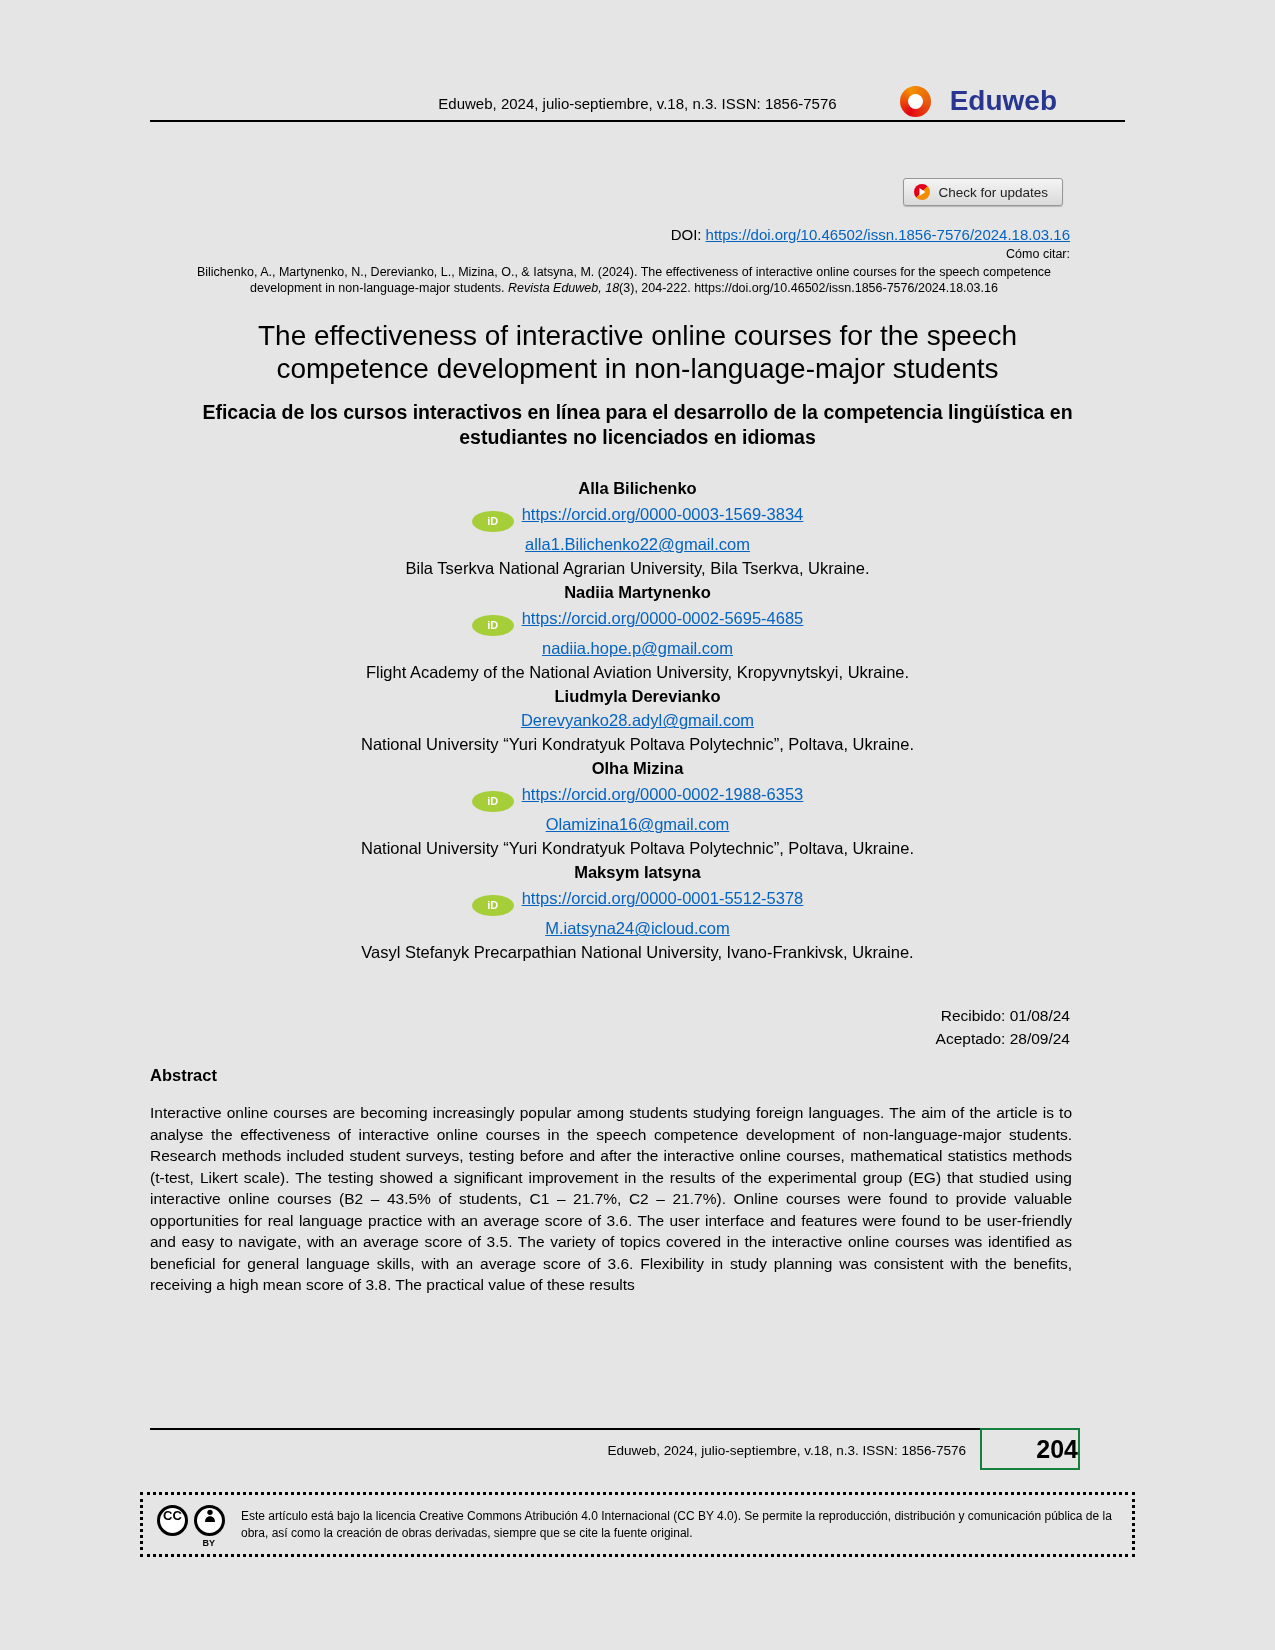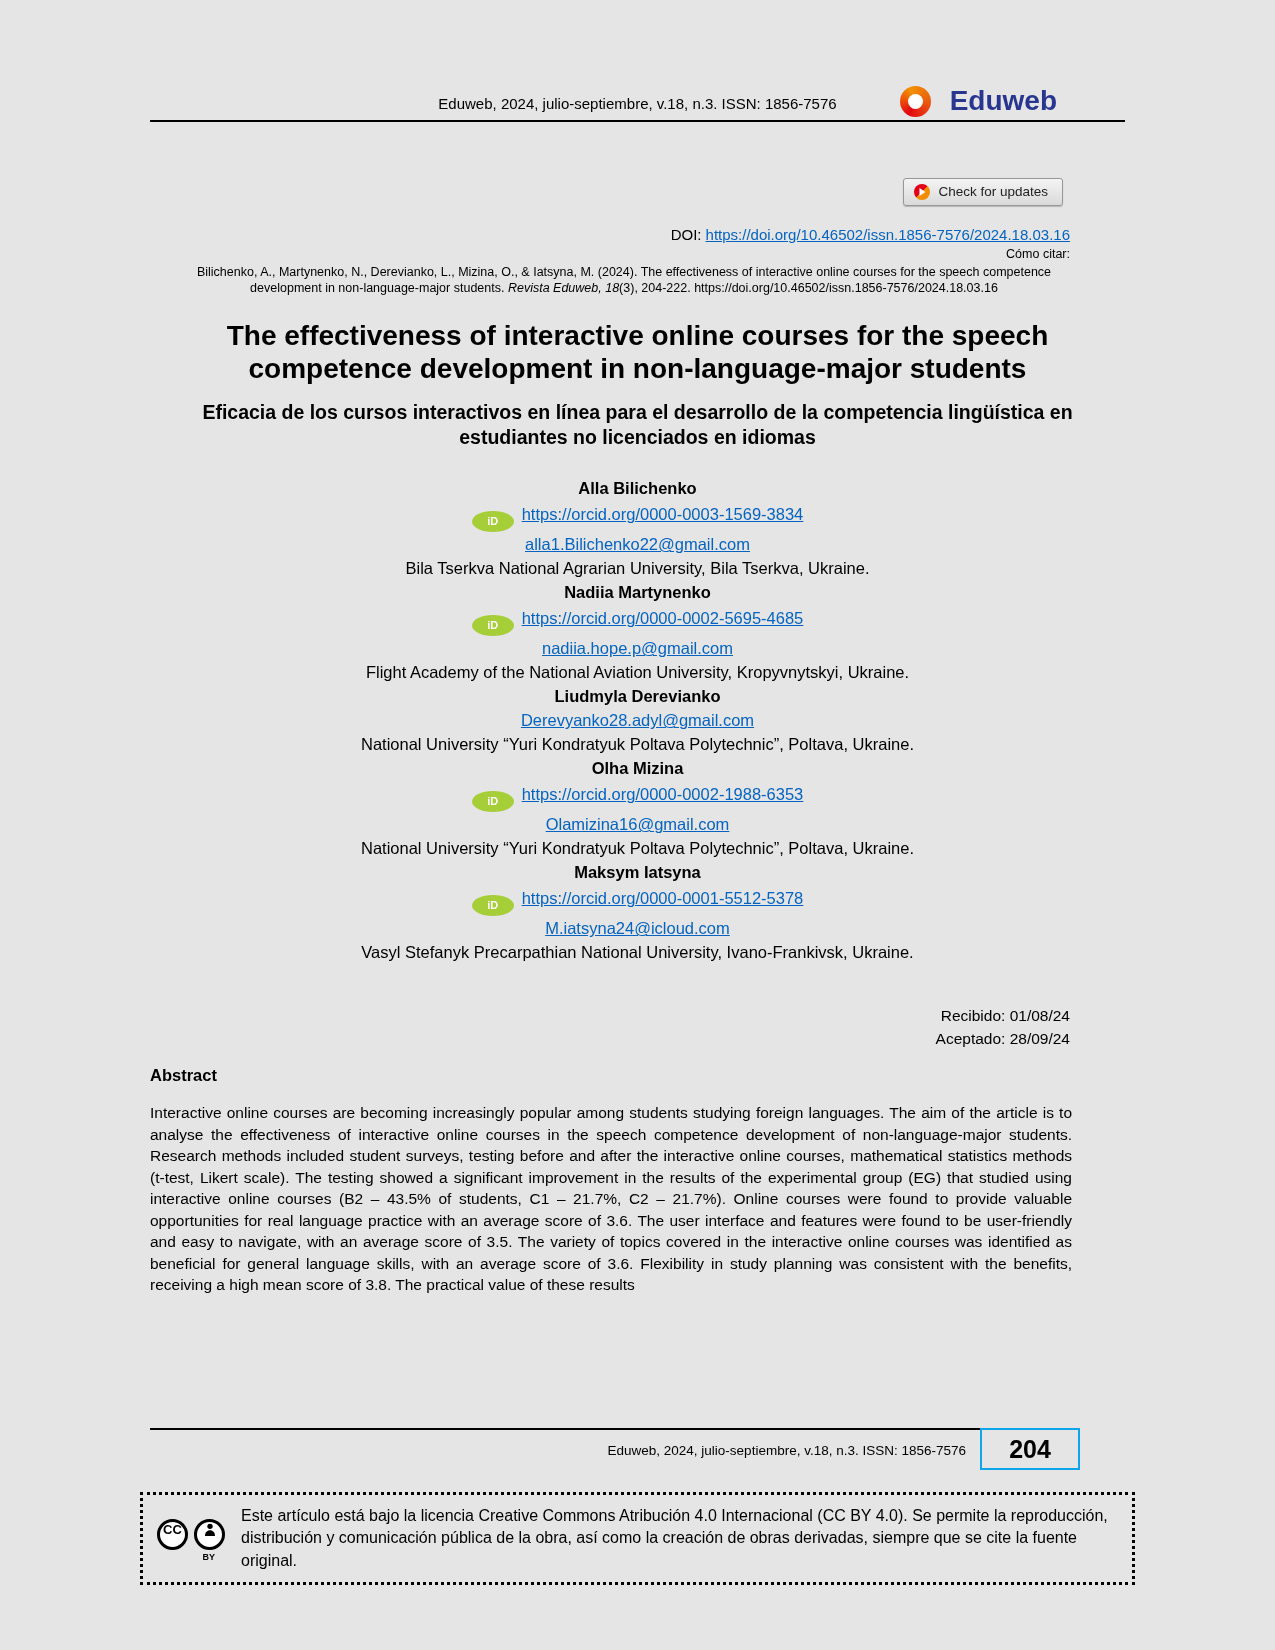--- a/index.html
+++ b/index.html
@@ -13,37 +13,37 @@
   .header-band { position: relative; height: 36px; border-bottom: 2px solid #000; }
   .header-journal { position: absolute; left: 0; right: 0; bottom: 8px; text-align: center; font-size: 15px; }
   .logo { position: absolute; right: 68px; bottom: 3px; display: flex; align-items: center; gap: 19px; }
   .logo-ring { width: 31px; height: 31px; border-radius: 50%;
     background: conic-gradient(from 210deg, #e30613, #f39200 35%, #e9600e 65%, #e30613); position: relative; }
   .logo-ring::after { content: ""; position: absolute; left: 8px; top: 8px; width: 15px; height: 15px; border-radius: 50%; background: #fff; }
   .logo-text { font-size: 28px; font-weight: bold; color: #28368f; }
 
   
   .updates-row { margin-top: 56px; text-align: right; padding-right: 62px; }
-  .check-badge { display: inline-flex; gap: 8px;
+  .check-badge { display: inline-flex; align-items: center; gap: 8px;
     background: linear-gradient(#f4f4f4, #dadada); border: 1px solid #979797; border-radius: 3px;
     padding: 5px 14px 5px 10px; font-size: 13.5px; color: #222; box-shadow: 0 1px 1px rgba(0,0,0,.2); }
   .crossmark-icon { width: 16px; height: 16px; border-radius: 50%;
     background: linear-gradient(135deg, #e2001a 50%, #f28c00 50%); position: relative; flex: none; }
   .crossmark-icon::after { content: ""; position: absolute; left: 5px; top: 4px; width: 6px; height: 8px;
     background: #fff; clip-path: polygon(0 0, 100% 50%, 0 100%); }
 
   
   .doi-row { margin-top: 20px; text-align: right; padding-right: 55px; font-size: 15px; }
   .doi-row .link { margin-left: 4px; }
   .link { color: #0563c1; text-decoration: underline; cursor: pointer; }
   .como-row { margin-top: 4px; text-align: right; padding-right: 55px; font-size: 12.5px; }
   .citation { margin: 3px 55px 0 28px; text-align: center; font-size: 12.5px; line-height: 1.3; }
 
   
-  .main-title { margin: 22px auto 0; max-width: 880px; text-align: center; font-size: 28px; line-height: 1.2; font-weight: bold; }
+  .main-title { margin: 22px auto 0; max-width: 880px; text-align: center; font-size: 28px; line-height: 1.2; font-weight: normal; }
   .subtitle { margin: 14px auto 0; max-width: 900px; text-align: center; font-size: 19.5px; line-height: 1.3; font-weight: bold; }
 
   
   .authors { margin-top: 26px; text-align: center; font-size: 16.5px; }
   .author-name { font-weight: bold; line-height: 24px; }
   .author-orcid { line-height: 29px; }
   .orcid-icon { display: inline-block; width: 42px; height: 21px; border-radius: 50%;
     background: #a6ce39; color: #fff; font-weight: bold; font-size: 11px; line-height: 21px;
     text-align: center; vertical-align: -5px; margin-right: 8px; }
   .author-email { line-height: 24px; }
@@ -51,30 +51,30 @@
 
   
   .dates { margin-top: 40px; text-align: right; padding-right: 55px; font-size: 15.5px; line-height: 23px; }
   .abstract-heading { margin-top: 16px; font-size: 16.5px; font-weight: bold; }
   .abstract-body { margin-top: 17px; margin-right: 53px; font-size: 15.5px; line-height: 21.5px; text-align: justify; }
 
   
   .footer-bar { position: absolute; top: 1428px; left: 150px; width: 930px;
     display: flex; justify-content: flex-end; align-items: stretch; border-top: 2px solid #000; }
   .footer-text { align-self: center; padding: 10px 14px 10px 0; font-size: 13.5px; }
-  .page-num-box { border: 2px solid #0ea5e9; margin-top: -2px; width: 100px; min-height: 42px;
-    display: flex; align-items: center; justify-content: center; font-size: 25px; font-weight: bold; }
+  .page-num-box { border: 2px solid #15803d; margin-top: -2px; width: 100px; min-height: 42px;
+    display: flex; align-items: center; justify-content: flex-end; font-size: 25px; font-weight: bold; }
 
   .license-box { position: absolute; top: 1492px; left: 140px; right: 140px;
     border: 3px dotted #000; padding: 10px 14px; display: flex; align-items: center; gap: 16px; }
   .cc-badge { position: relative; display: flex; gap: 6px; flex: none; padding-bottom: 8px; }
   .cc-circle { width: 31px; height: 31px; border: 3px solid #000; border-radius: 50%;
     display: inline-flex; justify-content: center; font-weight: bold; font-size: 13px; background: #fff; }
   .by-label { position: absolute; right: 10px; bottom: -4px; font-size: 9px; font-weight: bold; }
-  .license-text { font-size: 16px; line-height: 1.4; }
+  .license-text { font-size: 12px; line-height: 1.4; }
 </style>
 </head>
 <body>
 
 <div class="page">
   <div class="content">
 
     <div class="header-band">
       <div class="header-journal">Eduweb, 2024, julio-septiembre, v.18, n.3. ISSN: 1856-7576</div>
       <div class="logo">

